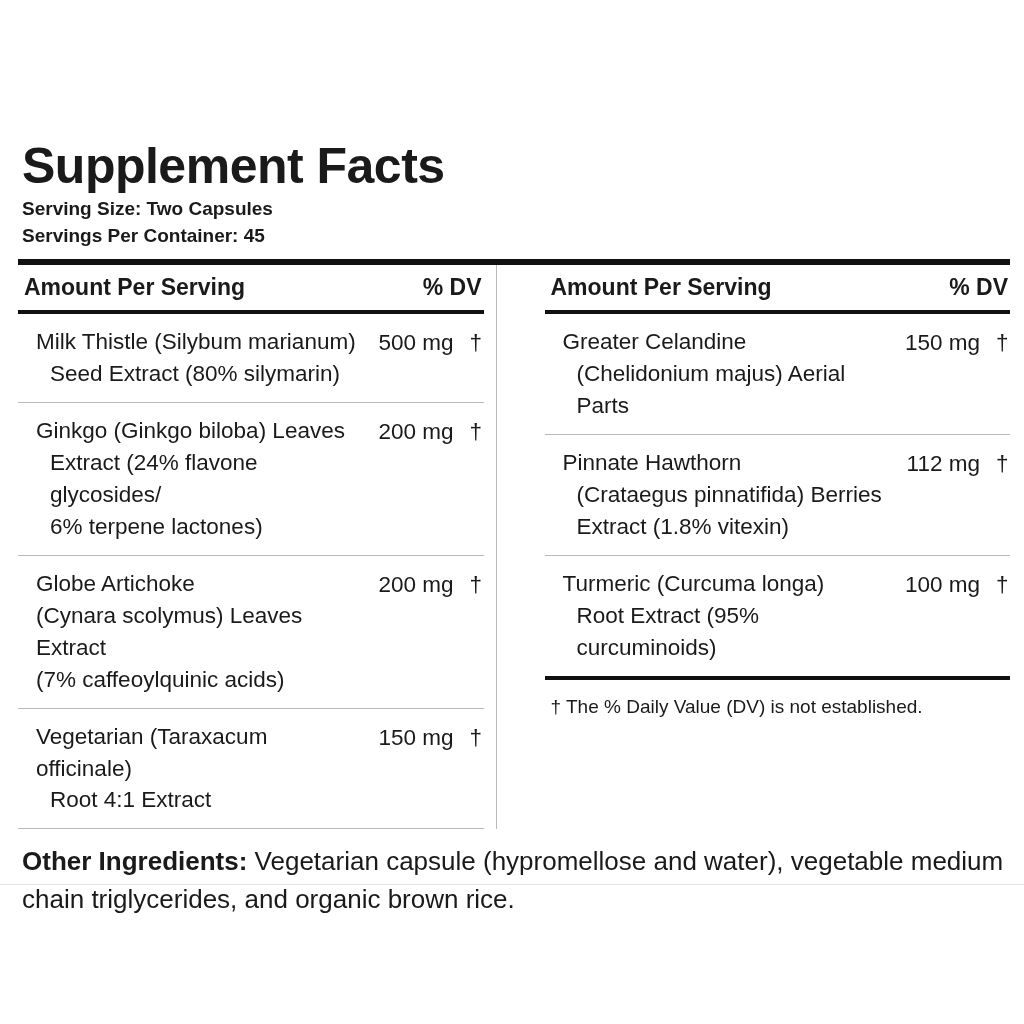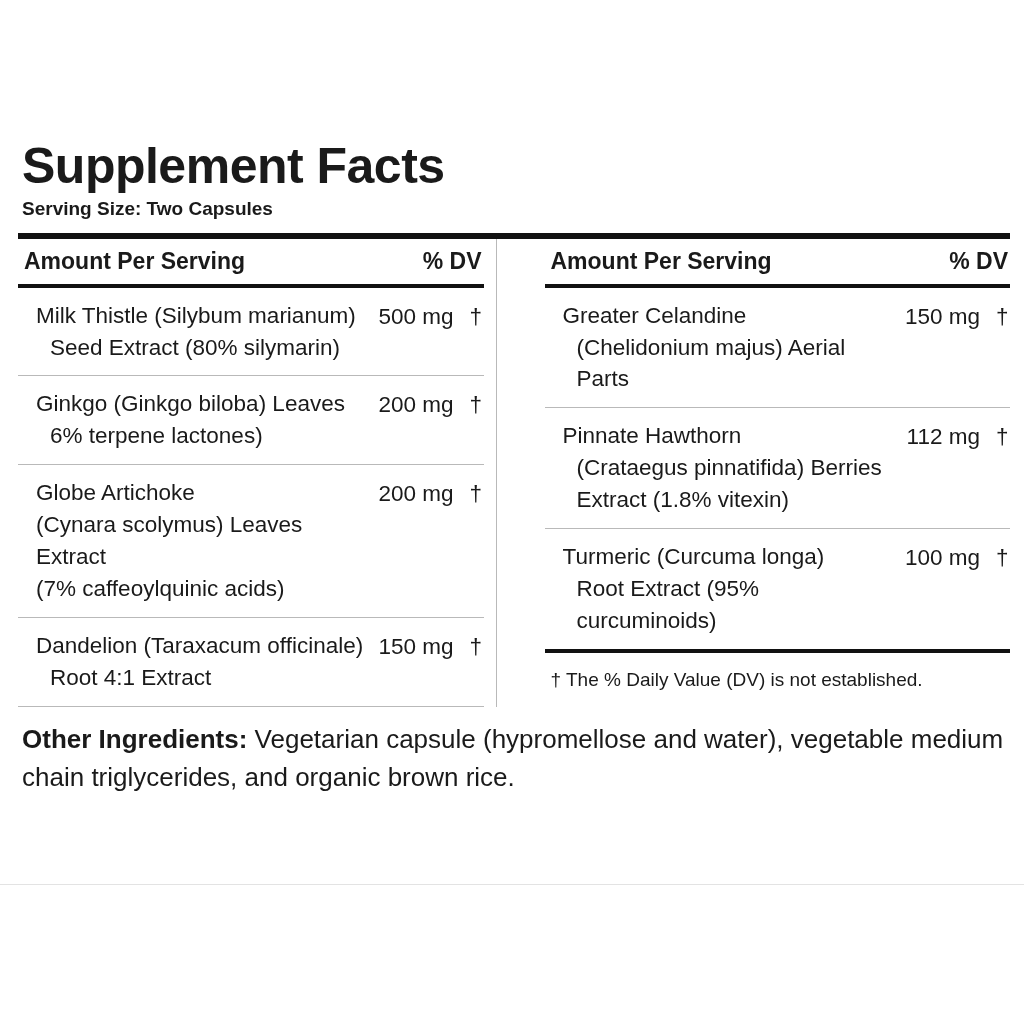--- a/index.html
+++ b/index.html
@@ -133,20 +133,21 @@
 </style>
 </head>
 <body>
 
 <div class="panel">
 
   <div class="label">
 
     <h1 class="title">Supplement Facts</h1>
     <div class="serving-line">Serving Size: Two Capsules</div>
+    <div class="serving-line">Servings Per Container: 45</div>
 
     <div class="rule-thick"></div>
 
     <div class="cols">
 
       <div class="col col-left">
 
         <div class="col-head">
           <span>Amount Per Serving</span>
           <span>% DV</span>
@@ -161,20 +162,21 @@
           <span class="amt">
             <span>500 mg</span>
             <span class="dv">†</span>
           </span>
         </div>
         <div class="rule-thin"></div>
 
         <div class="row">
           <span class="name">
             <span class="sub0">Ginkgo (Ginkgo biloba) Leaves</span>
+            <span class="sub">Extract (24% flavone glycosides/</span>
             <span class="sub">6% terpene lactones)</span>
           </span>
           <span class="amt">
             <span>200 mg</span>
             <span class="dv">†</span>
           </span>
         </div>
         <div class="rule-thin"></div>
 
         <div class="row">
@@ -185,21 +187,21 @@
           </span>
           <span class="amt">
             <span>200 mg</span>
             <span class="dv">†</span>
           </span>
         </div>
         <div class="rule-thin"></div>
 
         <div class="row">
           <span class="name">
-            <span class="sub0">Dandelion (Taraxacum officinale)</span>
+            <span class="sub0">Vegetarian (Taraxacum officinale)</span>
             <span class="sub">Root 4:1 Extract</span>
           </span>
           <span class="amt">
             <span>150 mg</span>
             <span class="dv">†</span>
           </span>
         </div>
         <div class="rule-thin"></div>
 
       </div>

